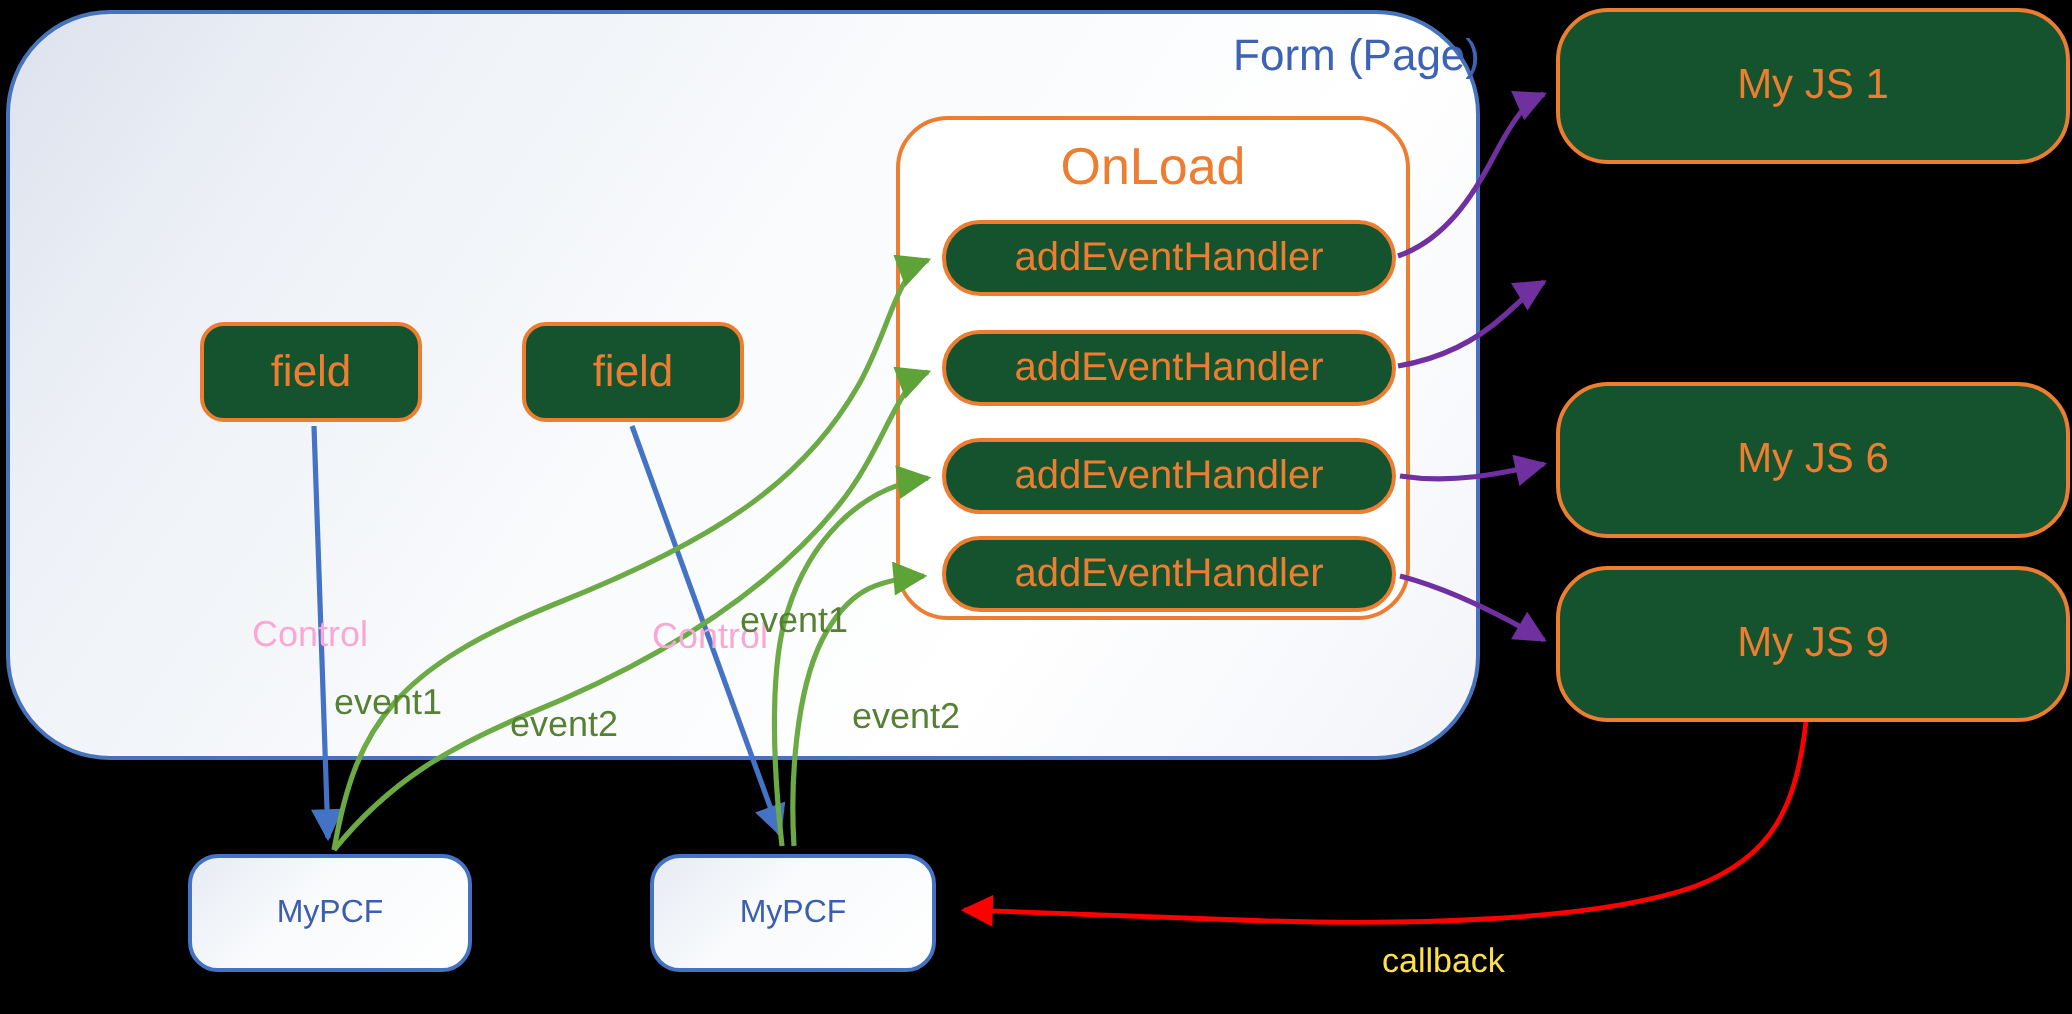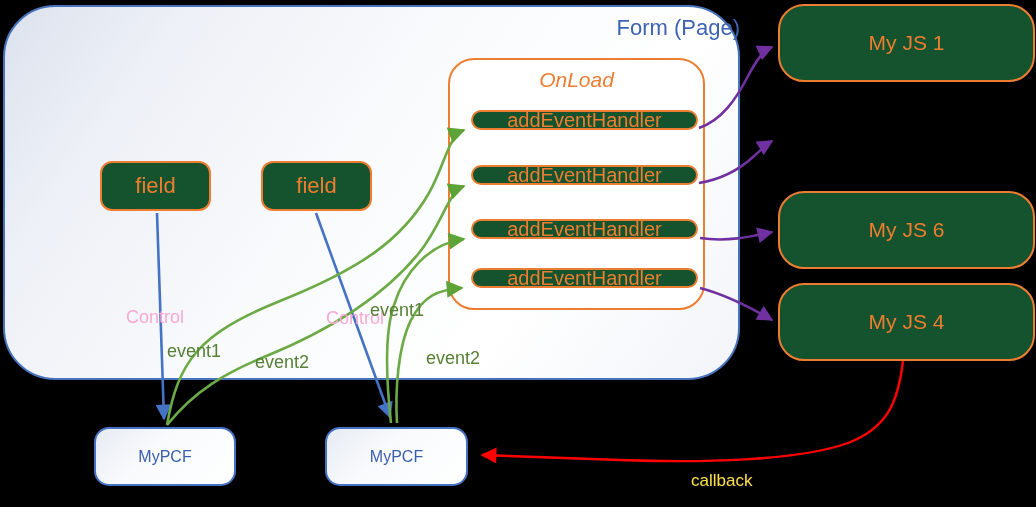--- a/index.html
+++ b/index.html
@@ -22,23 +22,23 @@
   .orange-box{border:2.5px solid #ED7D31;background:#14532d;color:#ED7D31;}
   .field-box{width:111px;height:50px;border-radius:12px;font-size:22px;top:161px;}
   .field-1{left:100px;} .field-2{left:261px;}
 
   .onload-box{
     left:448px;top:58px;width:257px;height:252px;border-radius:26px;
     border:2.5px solid #ED7D31;background:#fff;
   }
   .onload-title{
     position:absolute;left:448px;top:68px;width:257px;text-align:center;
-    font-size:21px;color:#ED7D31;font-style:italic;
+    font-size:26px;color:#ED7D31;
   }
-  .pill{left:471px;width:227px;height:20px;border-radius:19px;font-size:20px;}
+  .pill{left:471px;width:227px;height:38px;border-radius:19px;font-size:20px;}
   .pill-1{top:110px;} .pill-2{top:165px;} .pill-3{top:219px;} .pill-4{top:268px;}
 
   .myjs{left:778px;width:257px;height:78px;border-radius:26px;font-size:21px;}
   .myjs-1{top:4px;} .myjs-2{top:98px;} .myjs-3{top:191px;} .myjs-4{top:283px;}
 
   .mypcf{
     top:427px;height:59px;border-radius:15px;border:2.5px solid #4472C4;
     background:linear-gradient(135deg,#e7ebf3 0%,#f8fafc 40%,#ffffff 100%);
     color:#3A5FAE;font-size:16px;
   }
@@ -83,21 +83,21 @@
     <span>addEventHandler</span>
   </div>
 
   <div class="box orange-box myjs myjs-1">
     <span>My JS 1</span>
   </div>
   <div class="box orange-box myjs myjs-3">
     <span>My JS 6</span>
   </div>
   <div class="box orange-box myjs myjs-4">
-    <span>My JS 4</span>
+    <span>My JS 9</span>
   </div>
 
   <div class="box mypcf mypcf-1">
     <span>MyPCF</span>
   </div>
   <div class="box mypcf mypcf-2">
     <span>MyPCF</span>
   </div>
 
   <svg class="wires" viewBox="0 0 1036 507" xmlns="http://www.w3.org/2000/svg">

